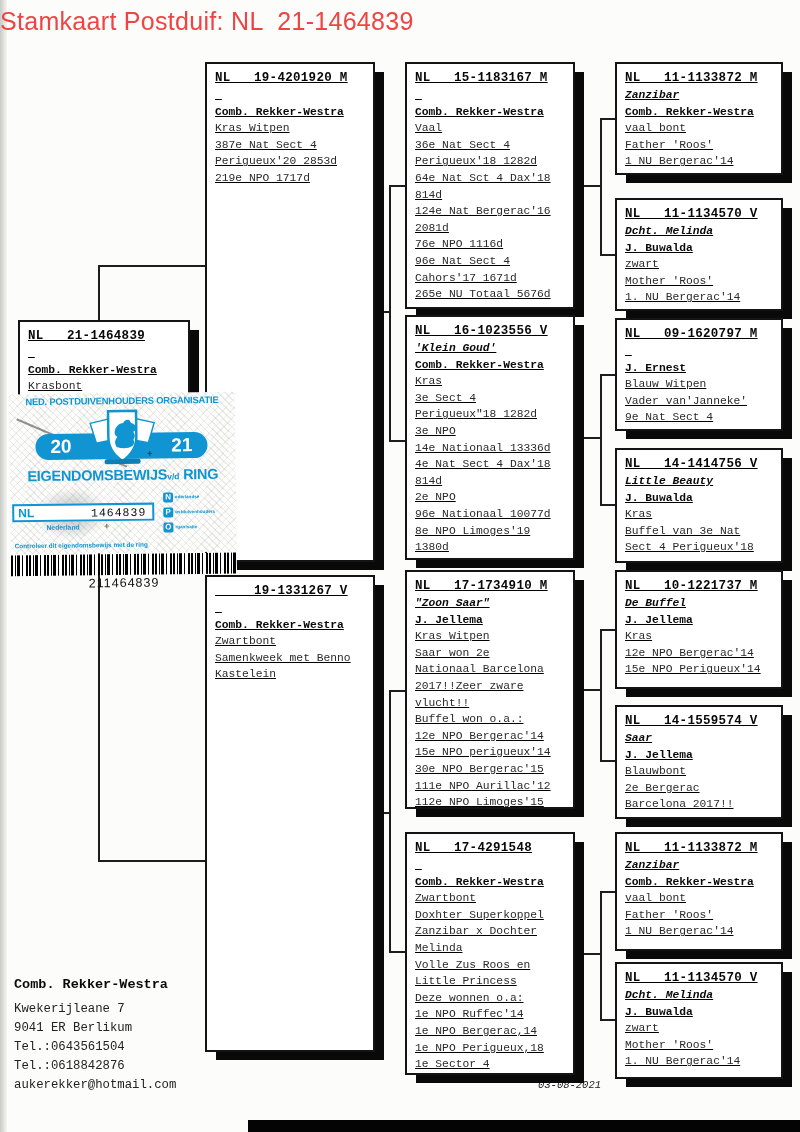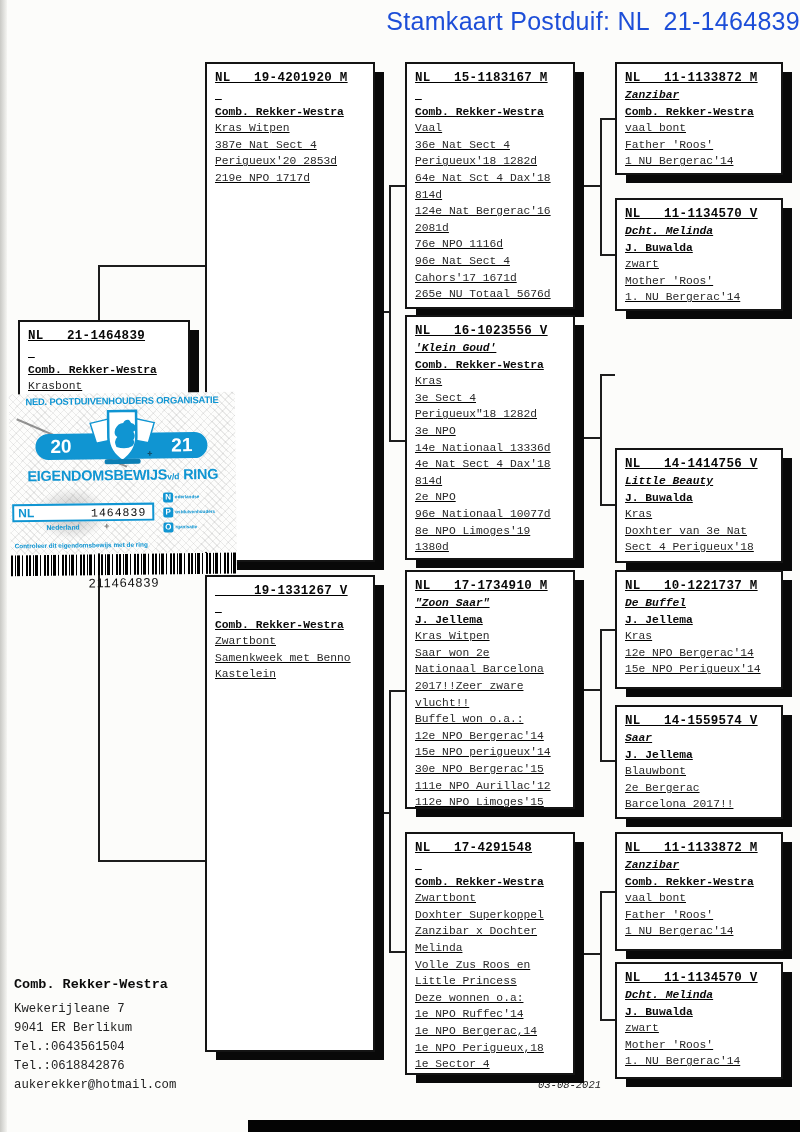--- a/index.html
+++ b/index.html
@@ -5,22 +5,22 @@
   * { margin:0; padding:0; box-sizing:border-box; }
   html,body { margin:0; padding:0; background:#d9d9d5; }
   .page {
     position:relative; width:800px; height:1132px; background:#fcfcfa;
     font-family:"Liberation Mono", monospace; overflow:hidden;
   }
   .scan-edge { position:absolute; left:0; top:0; width:7px; height:100%;
     background:linear-gradient(90deg, #c9c9c5, #f5f5f2); }
 
   .page-title {
-    position:absolute; top:7px; left:0; width:100%; text-align:right;
-    font-family:"Liberation Sans", sans-serif; font-size:25px; color:#1d4ed8;
+    position:absolute; top:7px; left:0; width:100%; text-align:left;
+    font-family:"Liberation Sans", sans-serif; font-size:25px; color:#ef4444;
     white-space:pre; letter-spacing:0.3px;
   }
 
   
   .pbox {
     position:absolute; background:#fff; border:2px solid #141414;
     box-shadow:10px 9px 0 -1px #090909;
     padding:5px 6px 6px 8px; z-index:2; overflow:hidden;text-decoration:underline;
   }
   .pbox-ring { font-weight:bold; font-size:12.5px; line-height:18px;
@@ -247,26 +247,34 @@
       <div class="pbox-line">1 NU Bergerac'14</div>
     </div>
   <div class="pbox" style="left:615px;top:198px;width:168px;height:113px">
       <div class="pbox-ring">NL   11-1134570 V</div>
       <div class="pbox-line bi">Dcht. Melinda</div>
       <div class="pbox-line b">J. Buwalda</div>
       <div class="pbox-line">zwart</div>
       <div class="pbox-line">Mother 'Roos'</div>
       <div class="pbox-line">1. NU Bergerac'14</div>
     </div>
+  <div class="pbox" style="left:615px;top:318px;width:168px;height:113px">
+      <div class="pbox-ring">NL   09-1620797 M</div>
+      <div class="pbox-line">&nbsp;</div>
+      <div class="pbox-line b">J. Ernest</div>
+      <div class="pbox-line">Blauw Witpen</div>
+      <div class="pbox-line">Vader van'Janneke'</div>
+      <div class="pbox-line">9e Nat Sect 4</div>
+    </div>
   <div class="pbox" style="left:615px;top:448px;width:168px;height:115px">
       <div class="pbox-ring">NL   14-1414756 V</div>
       <div class="pbox-line bi">Little Beauty</div>
       <div class="pbox-line b">J. Buwalda</div>
       <div class="pbox-line">Kras</div>
-      <div class="pbox-line">Doxhter van 3e Nat</div>
+      <div class="pbox-line">Buffel van 3e Nat</div>
       <div class="pbox-line">Sect 4 Perigueux'18</div>
     </div>
   <div class="pbox" style="left:615px;top:570px;width:168px;height:119px">
       <div class="pbox-ring">NL   10-1221737 M</div>
       <div class="pbox-line bi">De Buffel</div>
       <div class="pbox-line b">J. Jellema</div>
       <div class="pbox-line">Kras</div>
       <div class="pbox-line">12e NPO Bergerac'14</div>
       <div class="pbox-line">15e NPO Perigueux'14</div>
     </div>

